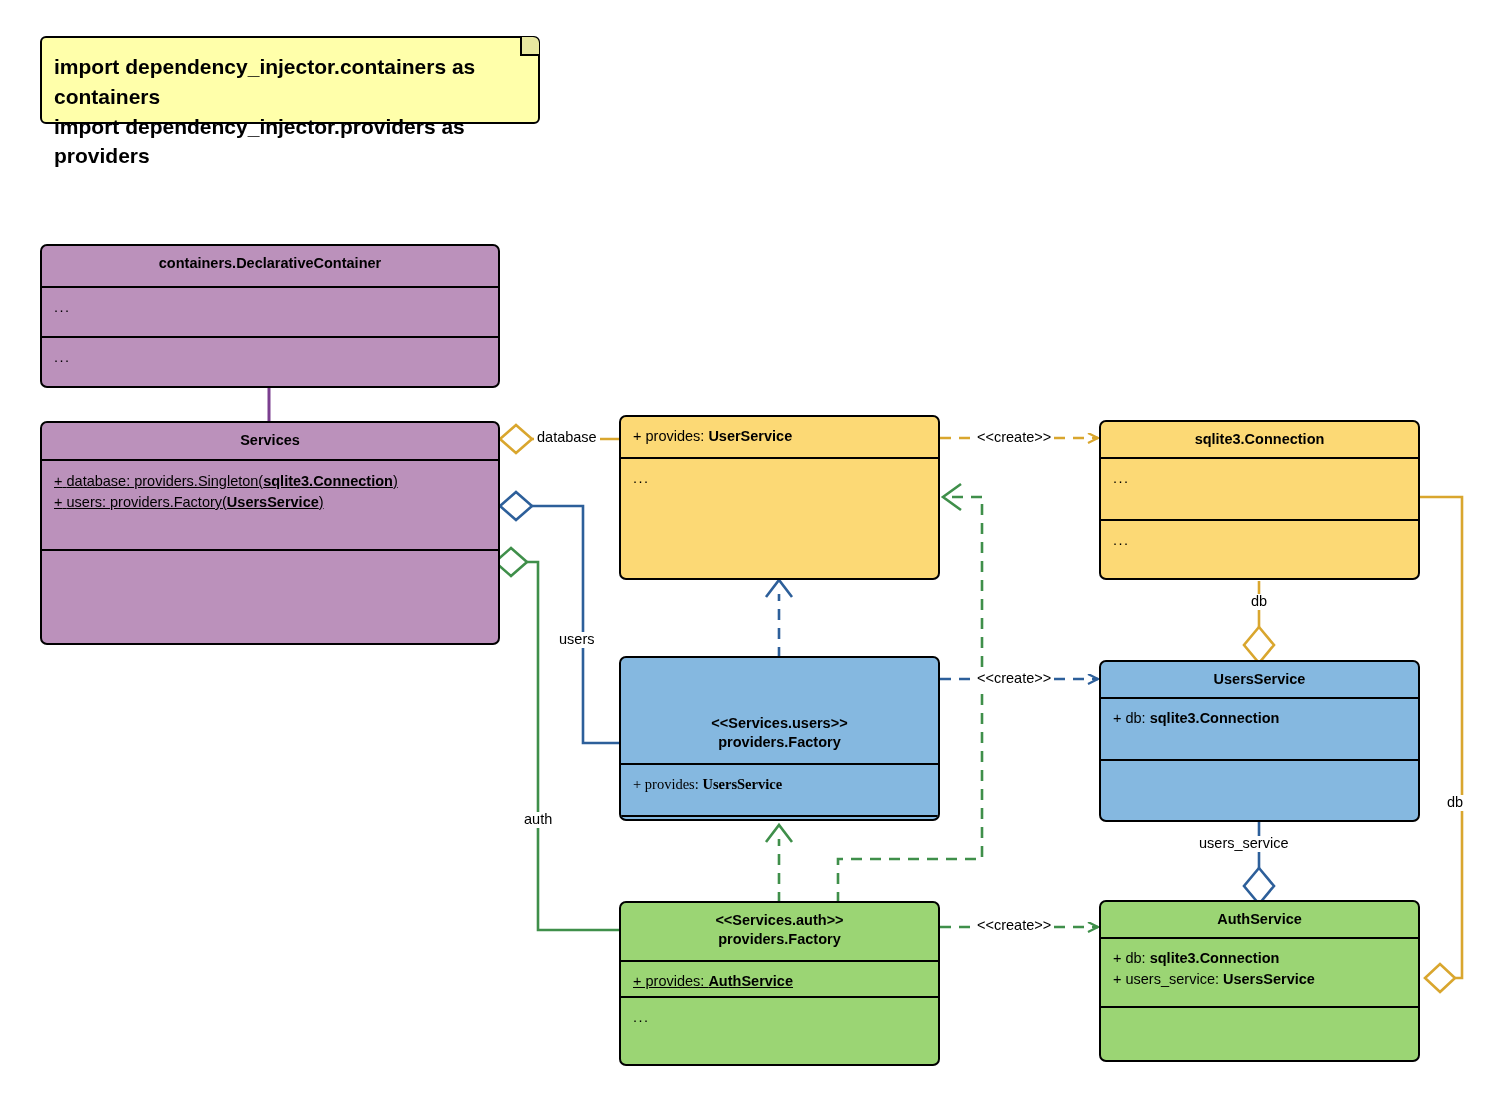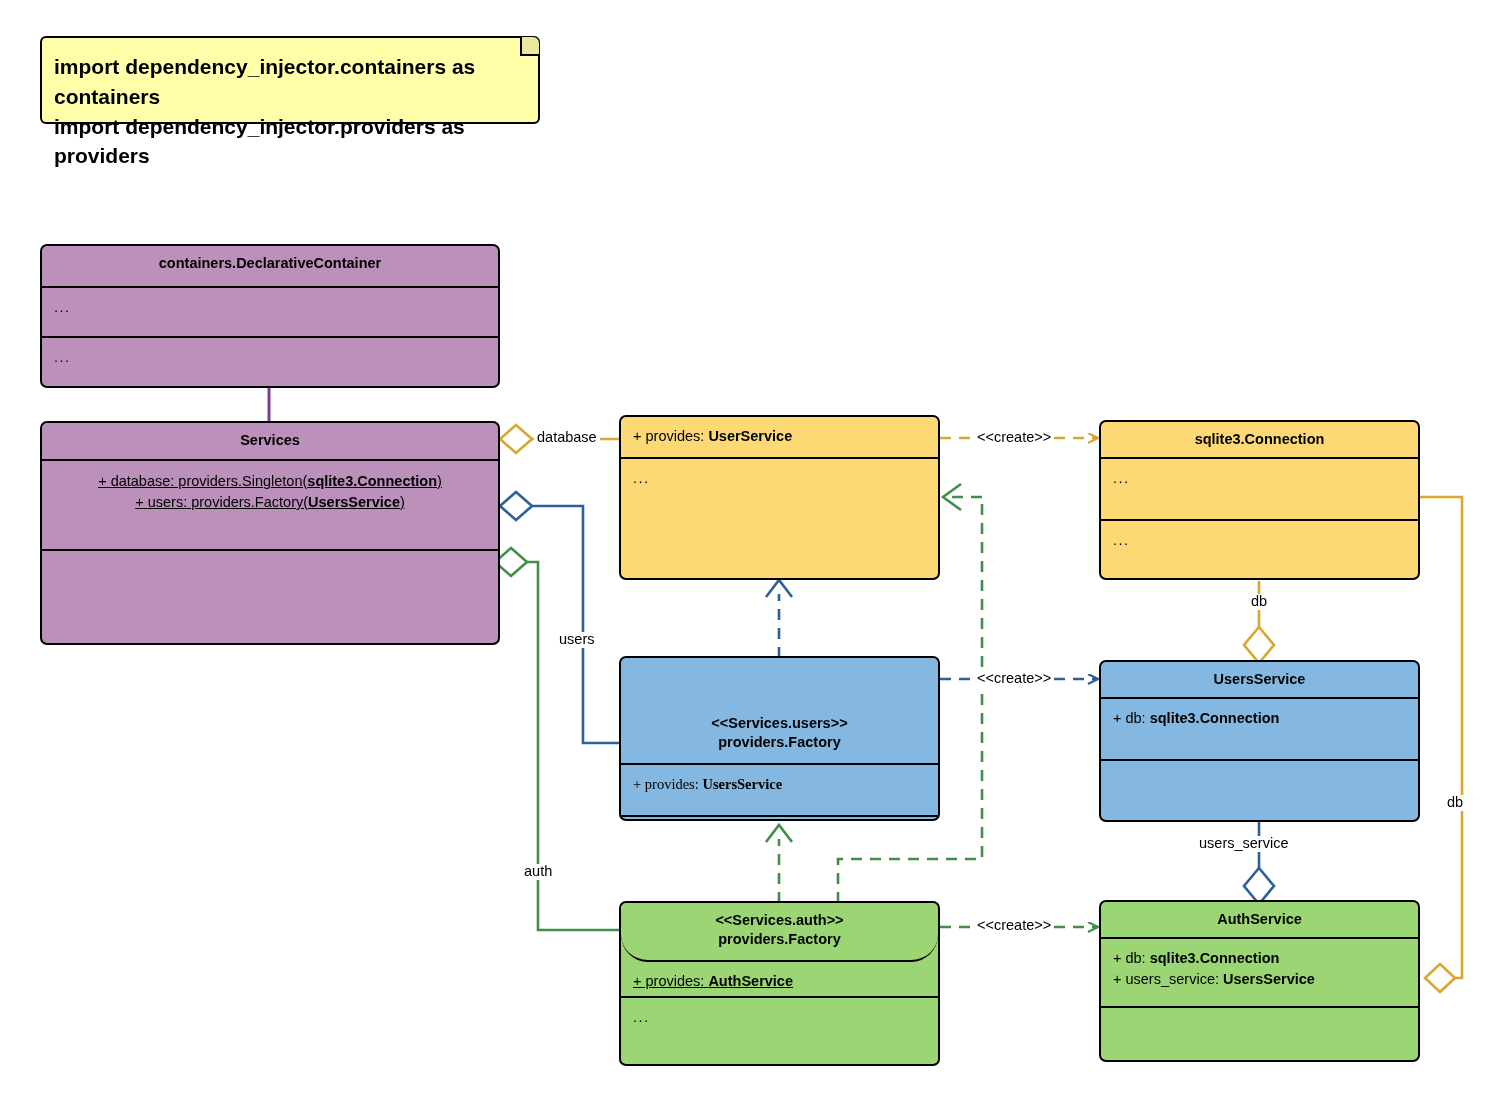--- a/index.html
+++ b/index.html
@@ -209,21 +209,21 @@
     </div>
     <div class="comp" style="height:48px;">
       <span class="dots">...</span>
     </div>
   </div>
 
   <div class="uml purple" style="left:40px; top:421px; width:460px; height:224px;">
     <div class="hdr" style="height:38px;">
       <span class="nm">Services</span>
     </div>
-    <div class="comp" style="height:90px; padding-top:10px;text-align:center;">
+    <div class="comp" style="height:90px; padding-top:10px;">
       <div class="attr static">
         <span>+</span>
         <span>database: providers.Singleton(</span><b>sqlite3.Connection</b><span>)</span>
       </div>
       <div class="attr static">
         <span>+</span>
         <span>users: providers.Factory(</span><b>UsersService</b><span>)</span>
       </div>
     </div>
     <div class="comp empty" style="height:46px;">
@@ -277,21 +277,21 @@
       <div class="attr">
         <span>+ db: </span><b>sqlite3.Connection</b>
       </div>
     </div>
     <div class="comp empty" style="height:59px;">
       <span></span>
     </div>
   </div>
 
   <div class="uml green" style="left:619px; top:901px; width:321px; height:165px;">
-    <div class="hdr" style="height:59px;border-radius:27px;">
+    <div class="hdr" style="height:59px;">
       <span class="stereo">&lt;&lt;Services.auth&gt;&gt;</span>
       <span class="nm">providers.Factory</span>
     </div>
     <div class="comp" style="height:36px;text-decoration:underline;">
       <div class="attr">
         <span>+ provides: </span><b>AuthService</b>
       </div>
     </div>
     <div class="comp" style="height:50px;">
       <span class="dots">...</span>
@@ -312,21 +312,21 @@
     </div>
     <div class="comp empty" style="height:52px;">
       <span></span>
     </div>
   </div>
 
   <div class="elabel" style="left:534px; top:430px;">database</div>
 
   <div class="elabel" style="left:556px; top:632px;">users</div>
 
-  <div class="elabel" style="left:521px; top:864px;">auth</div>
+  <div class="elabel" style="left:521px; top:812px;">auth</div>
 
   <div class="elabel" style="left:974px; top:430px;">&lt;&lt;create&gt;&gt;</div>
 
   <div class="elabel" style="left:974px; top:671px;">&lt;&lt;create&gt;&gt;</div>
 
   <div class="elabel" style="left:974px; top:918px;">&lt;&lt;create&gt;&gt;</div>
 
   <div class="elabel" style="left:1248px; top:594px;">db</div>
 
   <div class="elabel" style="left:1444px; top:795px;">db</div>

